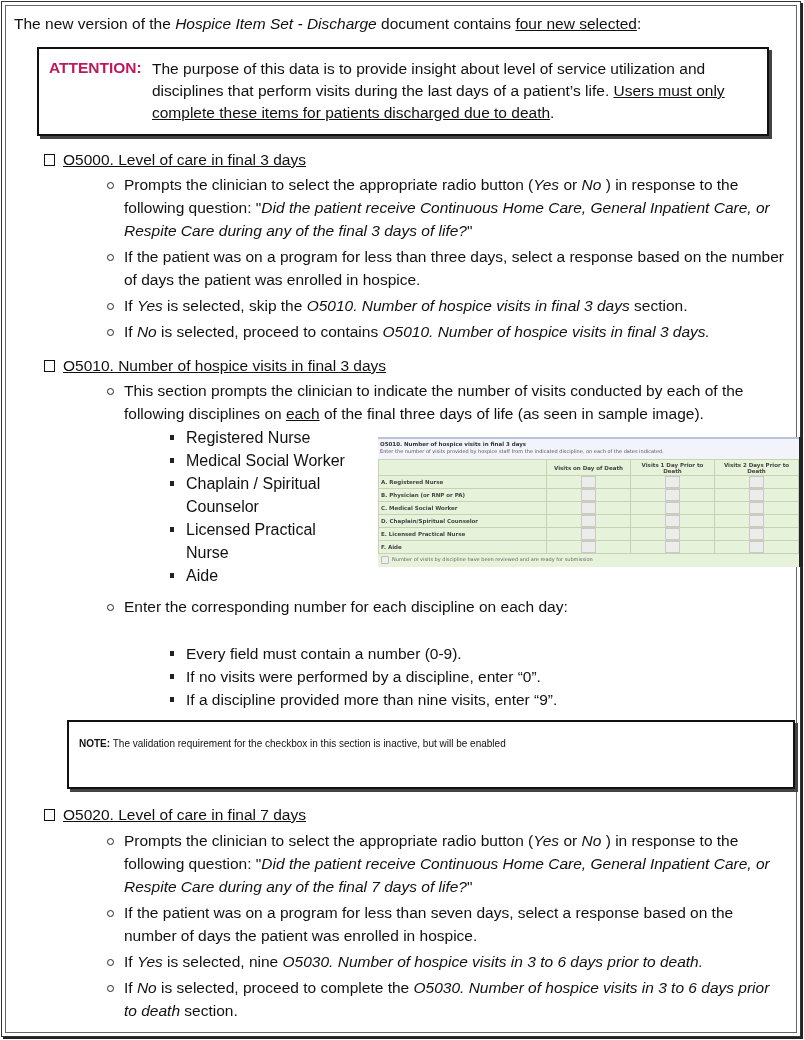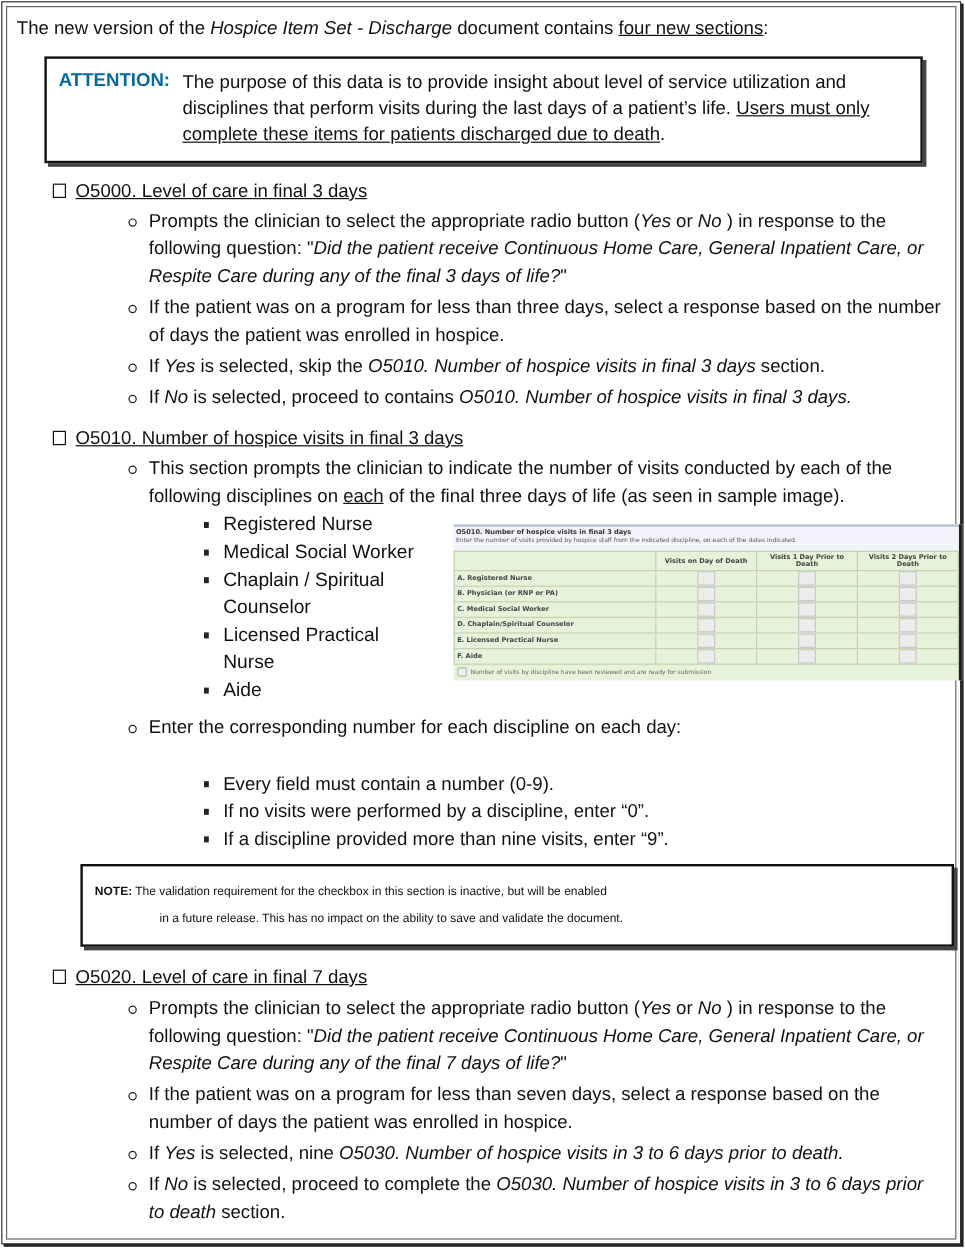--- a/index.html
+++ b/index.html
@@ -7,21 +7,21 @@
          font-family: "Liberation Sans", "DejaVu Sans", sans-serif; color: #111; }
   .frame { position: absolute; left: 1px; top: 1px; width: 798px; height: 1034px;
            border: 1px solid #333; box-shadow: 2px 2px 0 #222; }
   .frame-inner { position: absolute; left: 3px; top: 3px; right: 3px; bottom: 3px; border: 1px solid #666; }
   .intro { position: absolute; left: 14px; top: 15px; font-size: 15.5px; white-space: nowrap; }
   i { font-style: italic; }
   u { text-decoration: underline; }
   .callout { position: absolute; border: 2px solid #111; box-shadow: 3px 3px 0 #444; background: #fff; }
   .callout .lbl { position: absolute; font-weight: bold; }
   .attn { left: 37px; top: 47px; width: 728px; height: 85px; }
-  .attn .lbl { left: 10px; top: 10px; color: #0369a1; font-size: 15.5px; }
+  .attn .lbl { left: 10px; top: 10px; color: #be185d; font-size: 15.5px; }
   .attn .body { position: absolute; left: 113px; top: 9px; width: 605px; font-size: 15.5px; line-height: 22px; }
   .note { left: 67px; top: 720px; width: 724px; height: 65px; }
   .note .body { position: absolute; left: 10px; top: 11px; width: 700px; font-size: 10px; line-height: 22px; text-indent: 0; }
   .note .body .ind { padding-left: 54px; display:block; }
   .sec { position: absolute; left: 44px; font-size: 15.5px; white-space: nowrap; }
   .sec .box { display: inline-block; width: 9px; height: 10px; border: 1.5px solid #111; margin-right: 8px; vertical-align: -1px; }
   .sec .title { text-decoration: underline; margin-top: 20px; }
   ul.lvl2 { position: absolute; left: 105px; margin: 0; padding: 0; list-style: none; }
   ul.lvl2 > li { position: relative; padding-left: 19px; font-size: 15.5px; line-height: 23px; }
   ul.lvl2 > li::before { content: ""; position: absolute; left: 2px; top: 9px; width: 5px; height: 5px;
@@ -47,21 +47,21 @@
   .sample .foot { font-size: 5px; color: #666; padding: 2px 3px; }
   .sample .foot .cb { display:inline-block; width:6px; height:6px; border:1px solid #bbb; border-radius:1px; margin-right:3px; vertical-align: middle; background:#eee;}
 </style>
 </head>
 <body>
 
 <div class="frame">
     <div class="frame-inner"></div>
   </div>
 
-<div class="intro"><span>The new version of the </span><i>Hospice Item Set - Discharge</i><span> document contains </span><u>four new sections</u><span>:</span></div>
+<div class="intro"><span>The new version of the </span><i>Hospice Item Set - Discharge</i><span> document contains </span><u>four new selected</u><span>:</span></div>
 
 <div class="callout attn">
   <span class="lbl">ATTENTION:</span>
   <div class="body"><span>The purpose of this data is to provide insight about level of service utilization and disciplines that perform visits during the last days of a patient’s life. </span><u>Users must only complete these items for patients discharged due to death</u><span>.</span></div>
 </div>
 
 <div class="sec" style="top:151px;"><span class="box"></span><span class="title">O5000. Level of care in final 3 days</span></div>
 <ul class="lvl2" style="top:173px; width:680px;">
   <li><span>Prompts the clinician to select the appropriate radio button (</span><i>Yes</i><span> or </span><i>No</i><span> ) in response to the following question: "</span><i>Did the patient receive Continuous Home Care, General Inpatient Care, or Respite Care during any of the final 3 days of life?</i><span>"</span></li>
   <li><span>If the patient was on a program for less than three days, select a response based on the number of days the patient was enrolled in hospice.</span></li>
@@ -144,21 +144,21 @@
 <ul class="lvl2" style="top:595px; width:690px;">
   <li><span>Enter the corresponding number for each discipline on each day:</span></li>
 </ul>
 <ul class="lvl3" style="left:168px; top:642px; width:500px;">
   <li>Every field must contain a number (0-9).</li>
   <li>If no visits were performed by a discipline, enter “0”.</li>
   <li>If a discipline provided more than nine visits, enter “9”.</li>
 </ul>
 
 <div class="callout note">
-  <div class="body"><b>NOTE:</b><span> The validation requirement for the checkbox in this section is inactive, but will be enabled</span><span class="ind">in a future release. This has no impact on the ability to save and validate the document.</span></div>
+  <div class="body"><b>NOTE:</b><span> The validation requirement for the checkbox in this section is inactive, but will be enabled</span></div>
 </div>
 
 <div class="sec" style="top:806px;"><span class="box"></span><span class="title">O5020. Level of care in final 7 days</span></div>
 <ul class="lvl2" style="top:829px; width:680px;">
   <li><span>Prompts the clinician to select the appropriate radio button (</span><i>Yes</i><span> or </span><i>No</i><span> ) in response to the following question: "</span><i>Did the patient receive Continuous Home Care, General Inpatient Care, or Respite Care during any of the final 7 days of life?</i><span>"</span></li>
   <li><span>If the patient was on a program for less than seven days, select a response based on the number of days the patient was enrolled in hospice.</span></li>
   <li><span>If </span><i>Yes</i><span> is selected, nine </span><i>O5030. Number of hospice visits in 3 to 6 days prior to death.</i></li>
   <li><span>If </span><i>No</i><span> is selected, proceed to complete the </span><i>O5030. Number of hospice visits in 3 to 6 days prior to death</i><span> section.</span></li>
 </ul>
 

